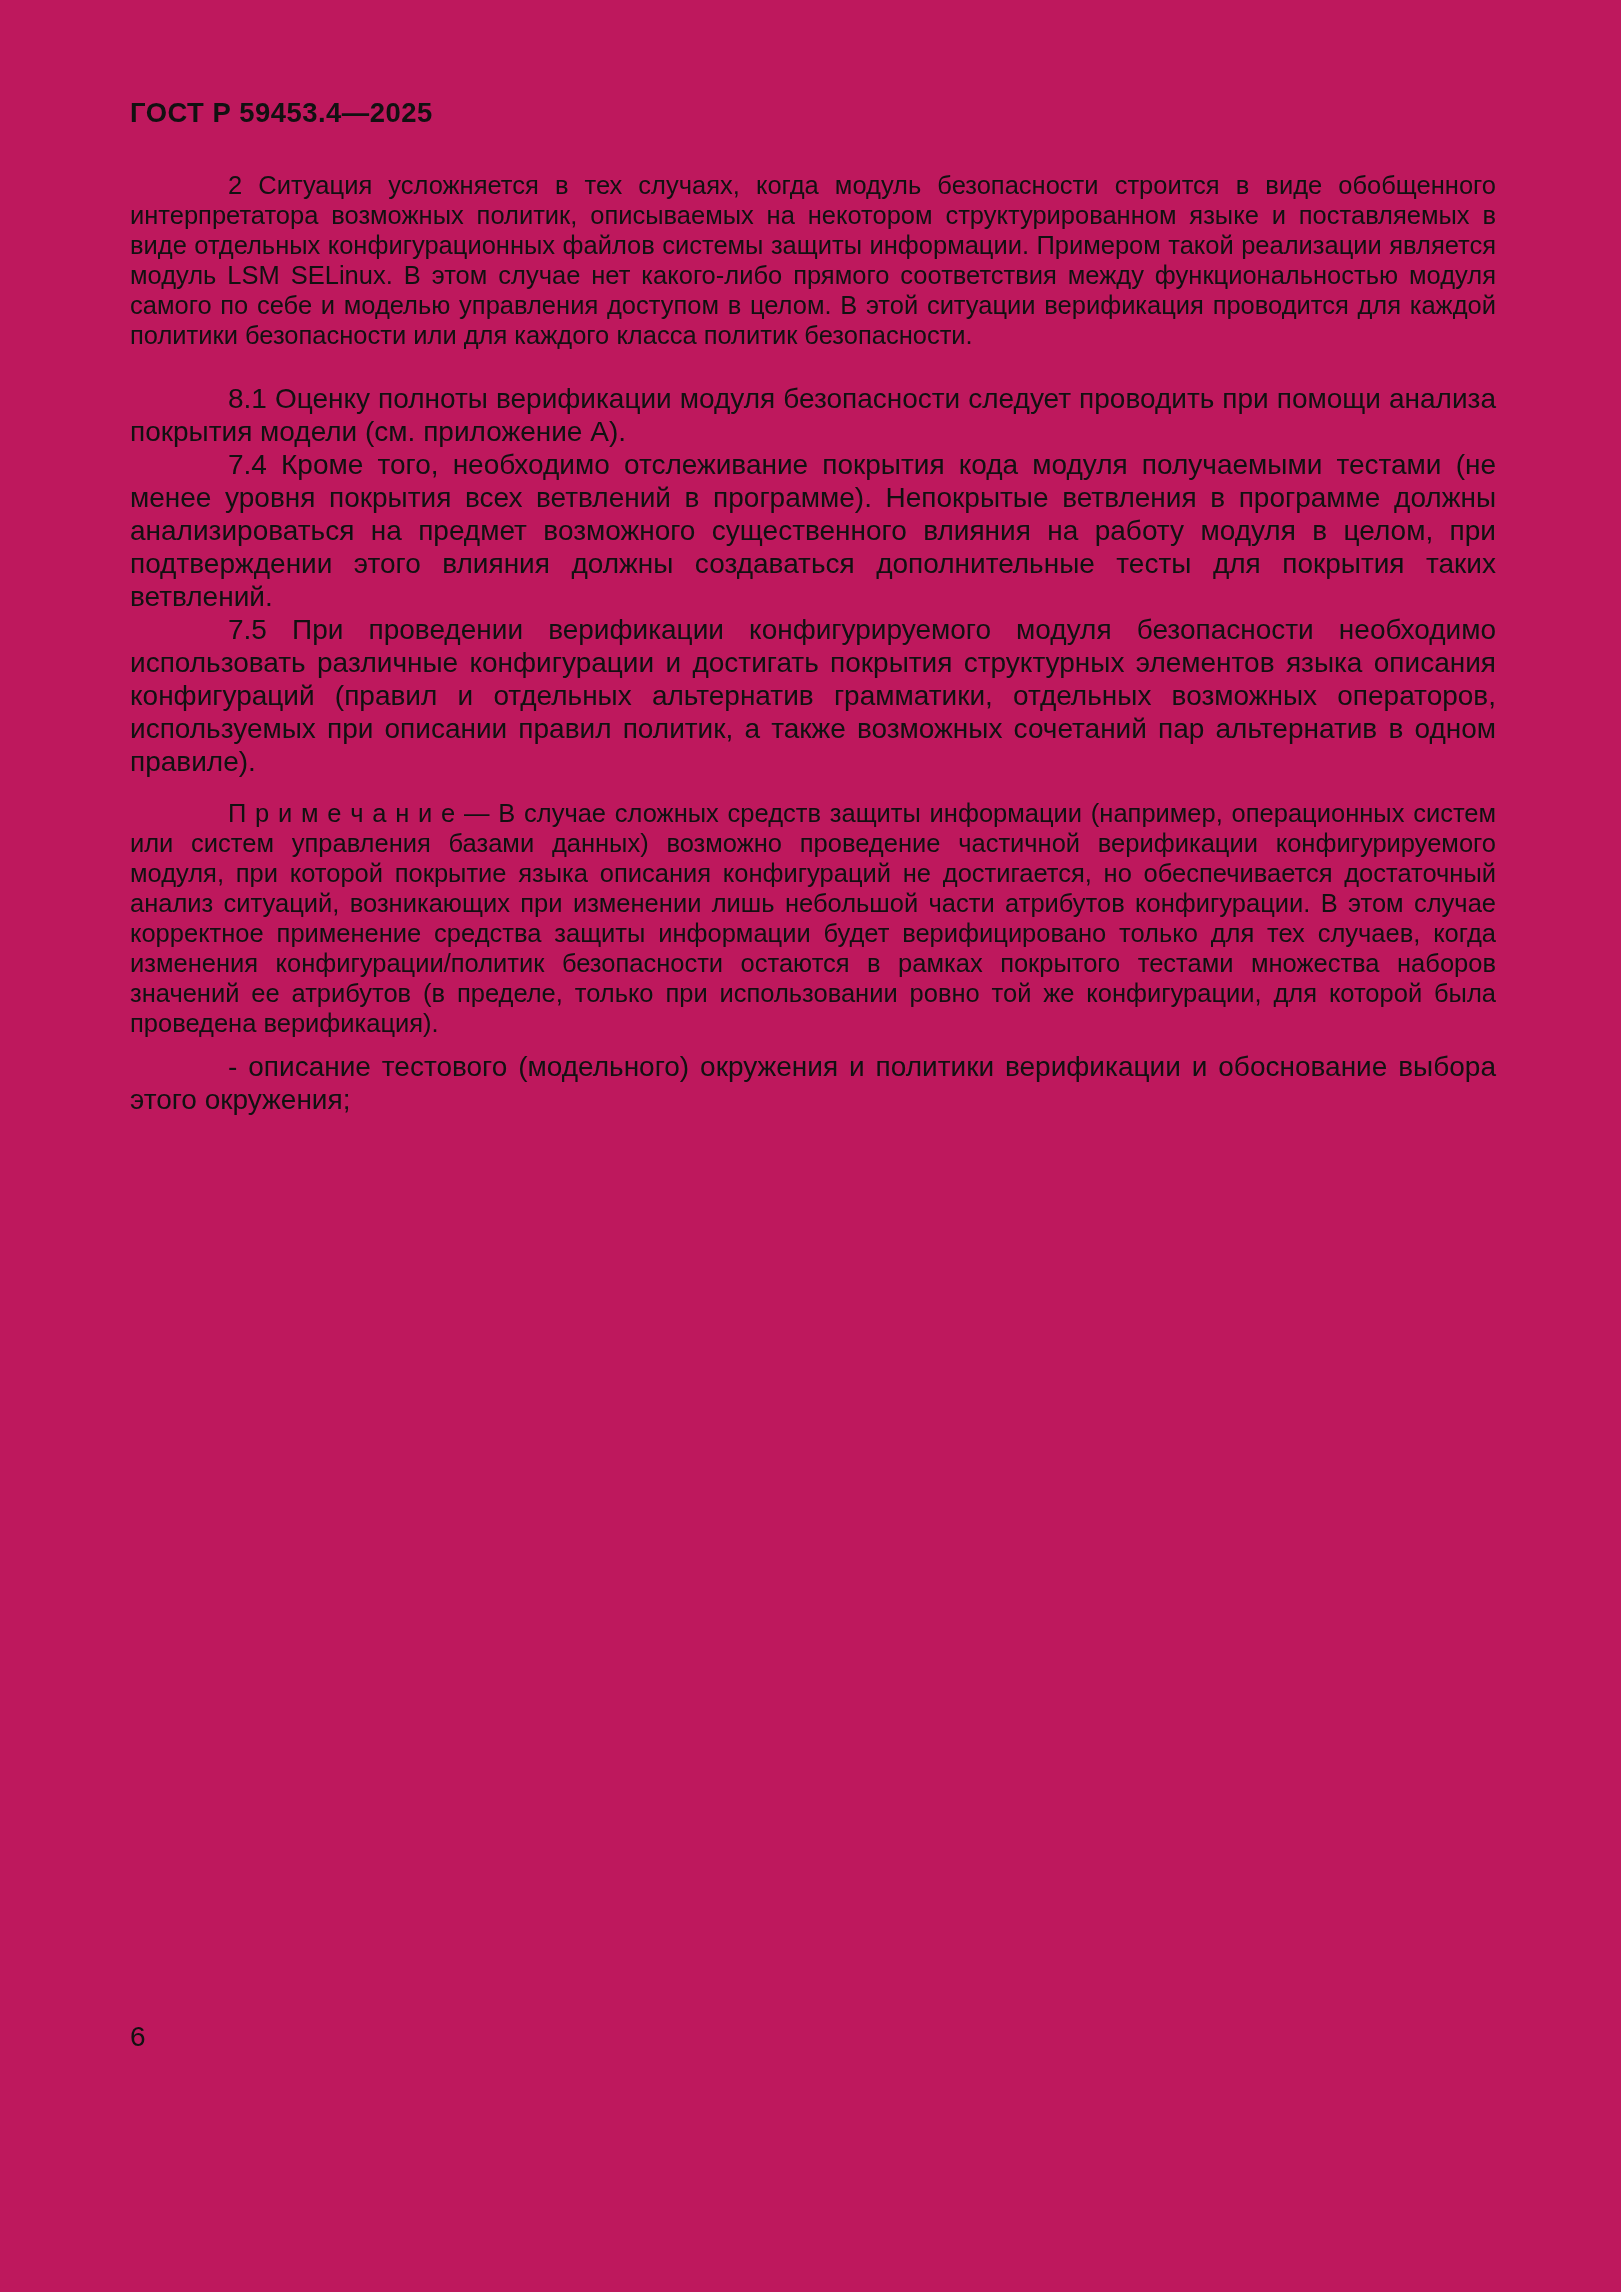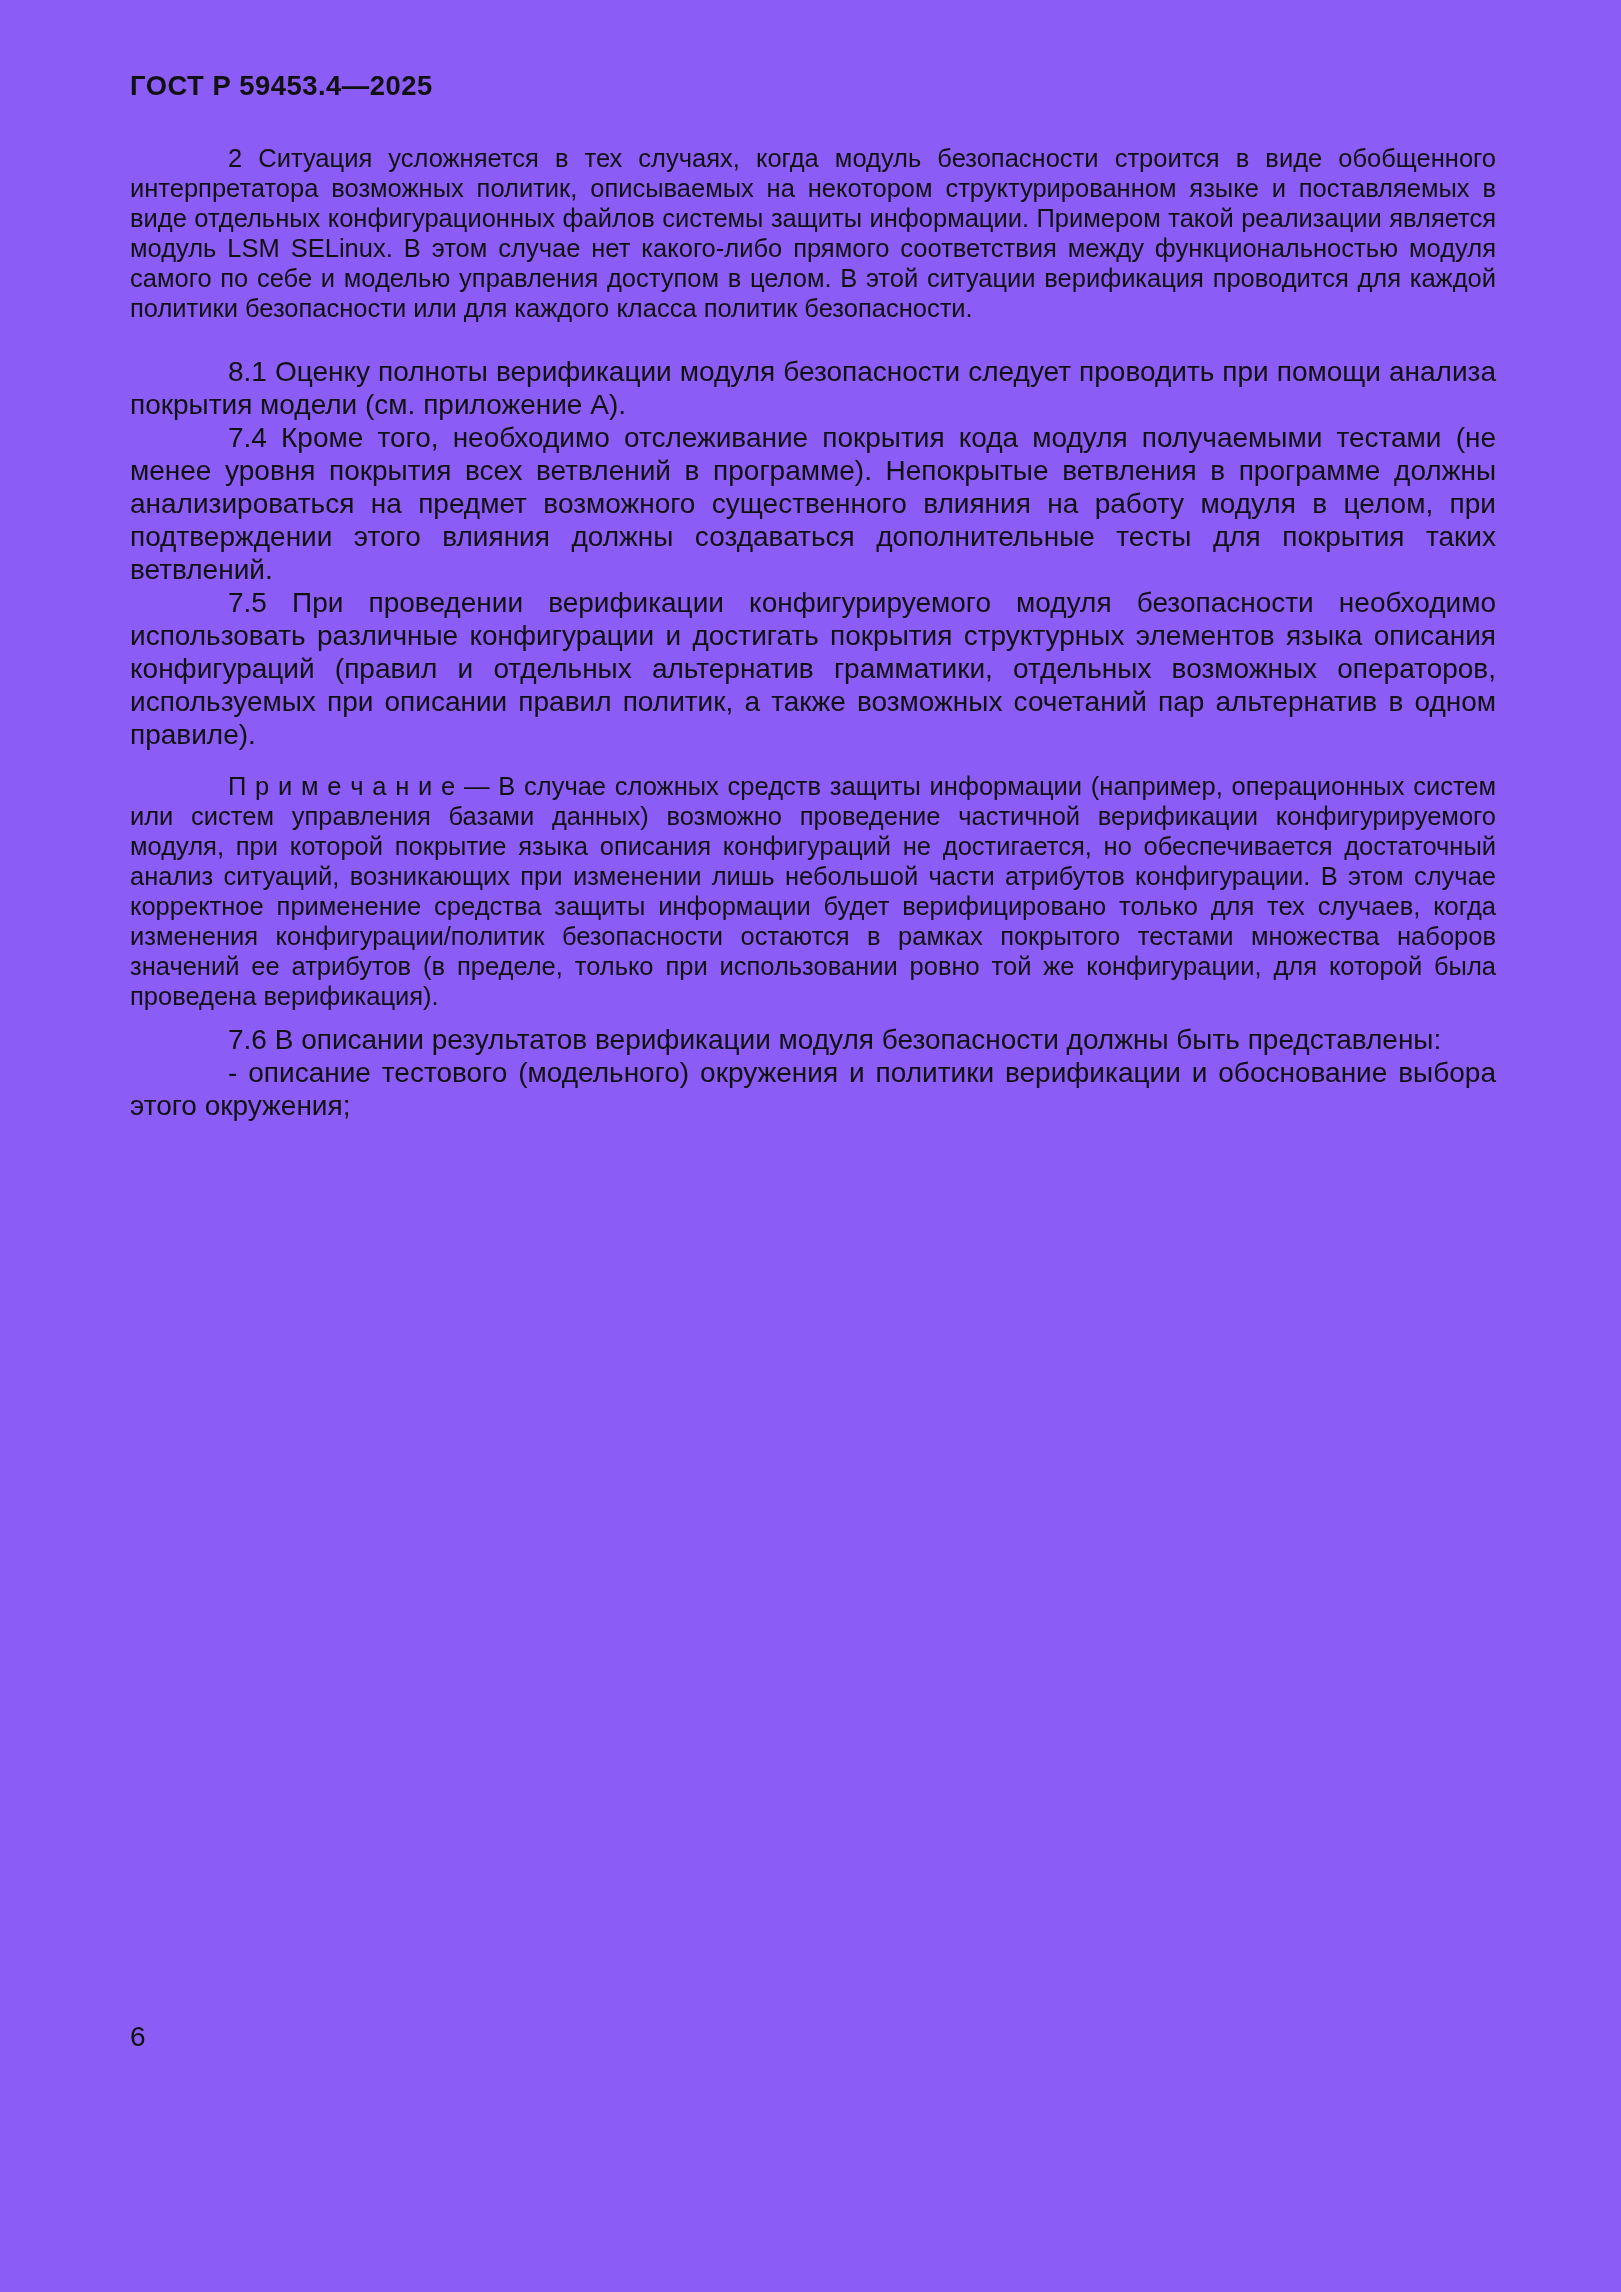--- a/index.html
+++ b/index.html
@@ -8,22 +8,22 @@
     width: 1621px;
     height: 2293px;
     position: relative;
     font-family: "Liberation Sans", sans-serif;
     color: #111111;
     overflow: hidden;
   }
   .page {
     position: absolute;
     inset: 0;
-    background: #8b5cf6;
-    padding: 70px 125px 0 130px;
+    background: #be185d;
+    padding: 97px 125px 0 130px;
   }
   .doc-header {
     font-size: 27.4px;
     font-weight: bold;
     letter-spacing: 0.5px;
     margin-bottom: 41px;
   }
   .content p {
     text-align: justify;
     text-indent: 98px;
@@ -57,21 +57,20 @@
     <p class="note-para para-cont">2 Ситуация усложняется в тех случаях, когда модуль безопасности строится в виде обобщенного интерпретатора возможных политик, описываемых на некотором структурированном языке и поставляемых в виде отдельных конфигурационных файлов системы защиты информации. Примером такой реализации является модуль LSM SELinux. В этом случае нет какого-либо прямого соответствия между функциональностью модуля самого по себе и моделью управления доступом в целом. В этой ситуации верификация проводится для каждой политики безопасности или для каждого класса политик безопасности.</p>
 
     <p class="body-para">8.1 Оценку полноты верификации модуля безопасности следует проводить при помощи анализа покрытия модели (см. приложение А).</p>
 
     <p class="body-para">7.4 Кроме того, необходимо отслеживание покрытия кода модуля получаемыми тестами (не менее уровня покрытия всех ветвлений в программе). Непокрытые ветвления в программе должны анализироваться на предмет возможного существенного влияния на работу модуля в целом, при подтверждении этого влияния должны создаваться дополнительные тесты для покрытия таких ветвлений.</p>
 
     <p class="body-para">7.5 При проведении верификации конфигурируемого модуля безопасности необходимо использовать различные конфигурации и достигать покрытия структурных элементов языка описания конфигураций (правил и отдельных альтернатив грамматики, отдельных возможных операторов, используемых при описании правил политик, а также возможных сочетаний пар альтернатив в одном правиле).</p>
 
     <p class="note-para note-block">П р и м е ч а н и е — В случае сложных средств защиты информации (например, операционных систем или систем управления базами данных) возможно проведение частичной верификации конфигурируемого модуля, при которой покрытие языка описания конфигураций не достигается, но обеспечивается достаточный анализ ситуаций, возникающих при изменении лишь небольшой части атрибутов конфигурации. В этом случае корректное применение средства защиты информации будет верифицировано только для тех случаев, когда изменения конфигурации/политик безопасности остаются в рамках покрытого тестами множества наборов значений ее атрибутов (в пределе, только при использовании ровно той же конфигурации, для которой была проведена верификация).</p>
 
-    <p class="body-para">7.6 В описании результатов верификации модуля безопасности должны быть представлены:</p>
 
 
     <p class="body-para">- описание тестового (модельного) окружения и политики верификации и обоснование выбора этого окружения;</p>
 
 
   </div>
 
   <div class="page-footer">
     <span>6</span>
   </div>

